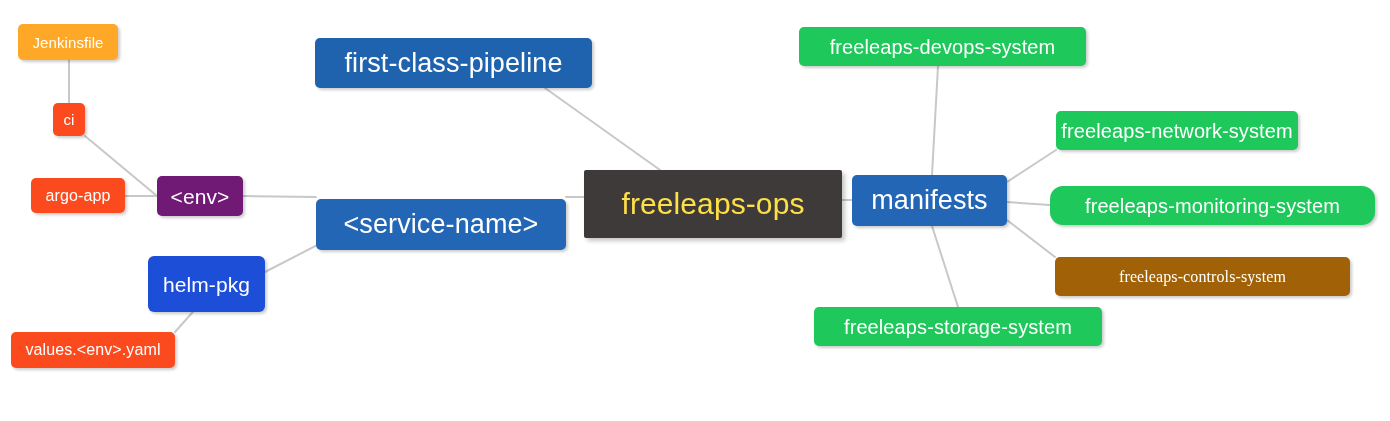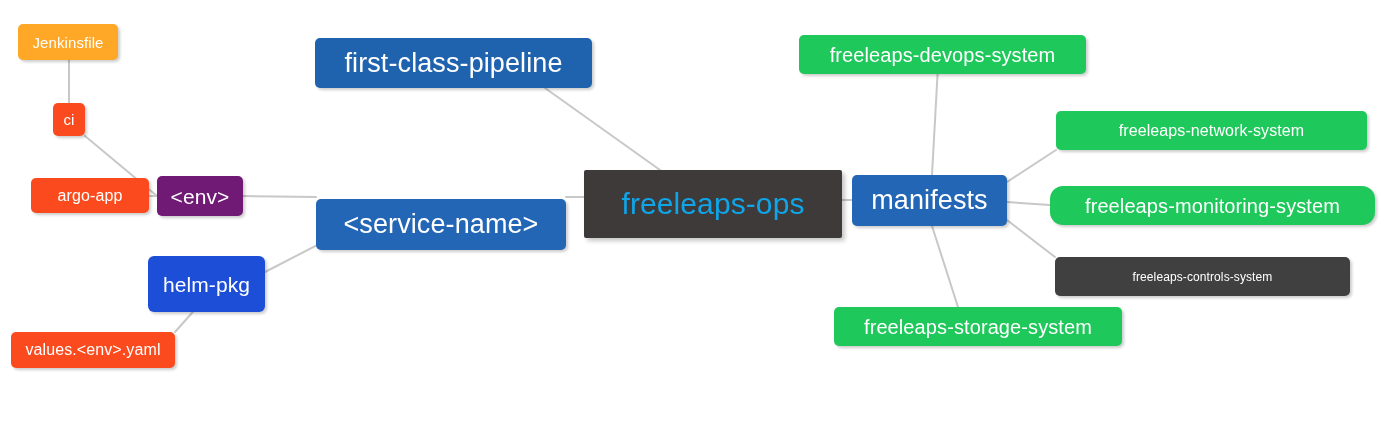--- a/index.html
+++ b/index.html
@@ -65,53 +65,53 @@
       <line x1="1055" y1="257" x2="1007" y2="220" stroke="#c8c8c8" stroke-width="2" stroke-linecap="round"></line>
       <line x1="958" y1="307" x2="932" y2="226" stroke="#c8c8c8" stroke-width="2" stroke-linecap="round"></line>
     </svg>
   <div id="nodes">
       <div class="node" style="left: 18px; top: 24px; width: 100px; height: 36px; background: rgb(255, 167, 38); color: rgb(255, 255, 255); font-size: 15px;">
         <span>Jenkinsfile</span>
       </div>
       <div class="node" style="left: 53px; top: 103px; width: 32px; height: 33px; background: rgb(251, 75, 30); color: rgb(255, 255, 255); font-size: 15px; align-items: center;">
         <span>ci</span>
       </div>
-      <div class="node" style="left: 31px; top: 178px; width: 118px; height: 35px; background: rgb(251, 75, 30); color: rgb(255, 255, 255); font-size: 16px; text-align: center;">
+      <div class="node" style="left: 31px; top: 178px; width: 94px; height: 35px; background: rgb(251, 75, 30); color: rgb(255, 255, 255); font-size: 16px; text-align: center;">
         <span>argo-app</span>
       </div>
       <div class="node" style="left: 157px; top: 176px; width: 86px; height: 40px; background: #701a75; color: rgb(255, 255, 255); font-size: 21px;">
         <span>&lt;env&gt;</span>
       </div>
       <div class="node" style="left: 148px; top: 256px; width: 117px; height: 56px; background: #1d4ed8; color: rgb(255, 255, 255); font-size: 21px; border-radius: 6px;">
         <span>helm-pkg</span>
       </div>
       <div class="node" style="left: 11px; top: 332px; width: 164px; height: 36px; background: rgb(251, 75, 30); color: rgb(255, 255, 255); font-size: 16px;">
         <span>values.&lt;env&gt;.yaml</span>
       </div>
       <div class="node" style="left: 315px; top: 38px; width: 277px; height: 50px; background: rgb(31, 99, 174); color: rgb(255, 255, 255); font-size: 27px;">
         <span>first-class-pipeline</span>
       </div>
       <div class="node" style="left: 316px; top: 172px; width: 250px; height: 51px; background: rgb(34, 102, 181); color: rgb(255, 255, 255); font-size: 27px; margin-top: 27px;">
         <span>&lt;service-name&gt;</span>
       </div>
-      <div class="node root" style="left: 584px; top: 170px; width: 258px; height: 68px; background: rgb(62, 58, 57); color: #0ea5e9; font-size: 30px;">
+      <div class="node root" style="left: 584px; top: 170px; width: 258px; height: 68px; background: rgb(62, 58, 57); color: #fde047; font-size: 30px;">
         <span>freeleaps-ops</span>
       </div>
       <div class="node" style="left: 852px; top: 175px; width: 155px; height: 51px; background: rgb(34, 102, 181); color: rgb(255, 255, 255); font-size: 27px;">
         <span>manifests</span>
       </div>
-      <div class="node" style="left: 799px; top: 27px; width: 287px; height: 39px; background: rgb(30, 200, 90); color: rgb(255, 255, 255); font-size: 20px; margin-top: 8px;">
+      <div class="node" style="left: 799px; top: 27px; width: 287px; height: 39px; background: rgb(30, 200, 90); color: rgb(255, 255, 255); font-size: 20px;">
         <span>freeleaps-devops-system</span>
       </div>
-      <div class="node" style="left: 1056px; top: 111px; width: 311px; height: 39px; background: rgb(30, 200, 90); color: rgb(255, 255, 255); font-size: 16px;">
+      <div class="node" style="left: 1056px; top: 111px; width: 242px; height: 39px; background: rgb(30, 200, 90); color: rgb(255, 255, 255); font-size: 20px;">
         <span>freeleaps-network-system</span>
       </div>
       <div class="node" style="left: 1050px; top: 186px; width: 325px; height: 39px; background: rgb(30, 200, 90); color: rgb(255, 255, 255); font-size: 20px; border-radius: 13px;">
         <span>freeleaps-monitoring-system</span>
       </div>
-      <div class="node" style="left: 1055px; top: 257px; width: 295px; height: 39px; background: #404040; color: rgb(255, 255, 255); font-size: 12px;">
+      <div class="node" style="left: 1055px; top: 257px; width: 295px; height: 39px; background: #a16207; color: rgb(255, 255, 255); font-size: 16px; font-family: Liberation Serif, serif;">
         <span>freeleaps-controls-system</span>
       </div>
-      <div class="node" style="left: 814px; top: 307px; width: 288px; height: 39px; background: rgb(30, 200, 90); color: rgb(255, 255, 255); font-size: 20px; margin-left: 20px;">
+      <div class="node" style="left: 814px; top: 307px; width: 288px; height: 39px; background: rgb(30, 200, 90); color: rgb(255, 255, 255); font-size: 20px;">
         <span>freeleaps-storage-system</span>
       </div>
     </div>
 </div>
 
 </body></html>

